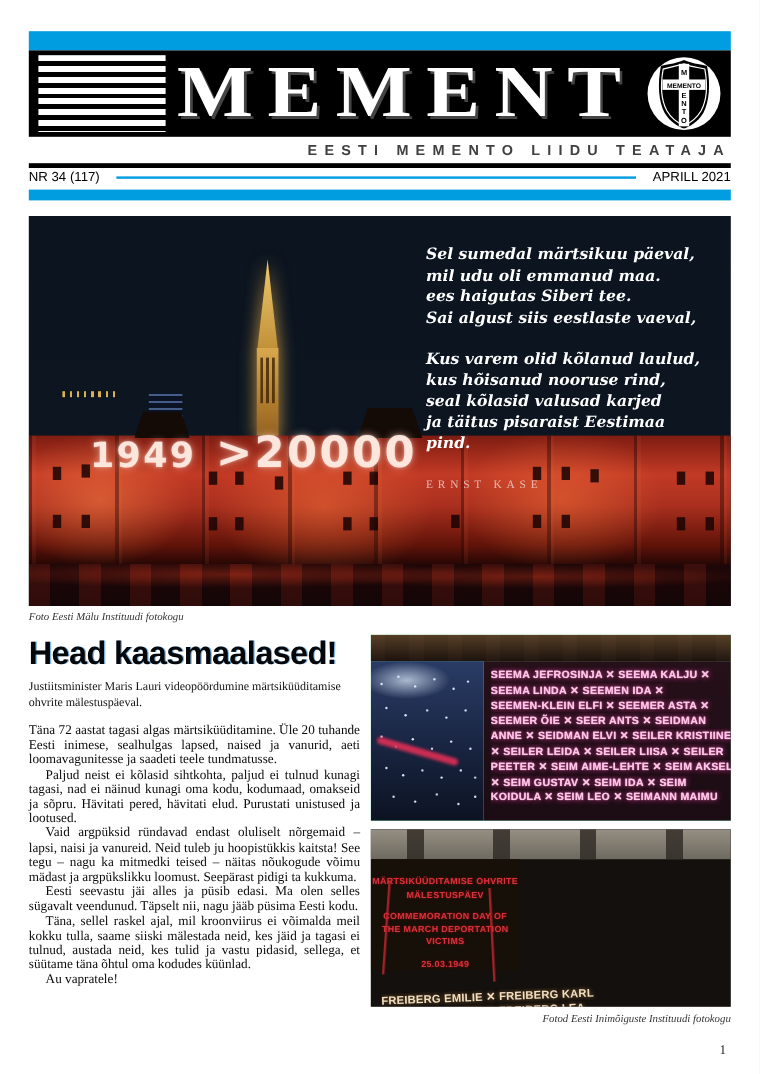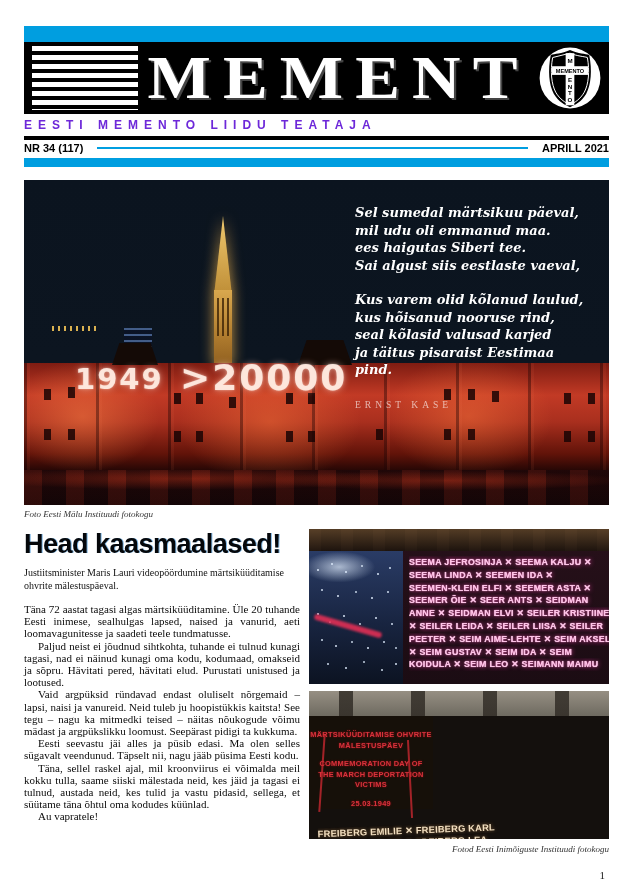--- a/index.html
+++ b/index.html
@@ -6,23 +6,23 @@
   body{width:633px;height:895px;position:relative;font-family:"Liberation Sans",sans-serif;}
   .page{position:absolute;inset:0;background:#fff;overflow:hidden;}
   .content{width:585px;margin:0 auto;padding-top:26px;}
 
   
   .topbar{height:16px;background:#009ee0;}
   .masthead{height:72px;background:#000;display:flex;align-items:center;justify-content:space-between;padding:0 8px;box-sizing:border-box;}
   .stripes{width:106px;height:64px;background:repeating-linear-gradient(180deg,#fff 0 5px,#000 5px 9px);}
   .masthead-word{flex:1;text-align:center;color:#fff;font-family:"Liberation Serif",serif;font-weight:bold;font-size:61px;line-height:70px;letter-spacing:11px;transform:scaleX(1.1);transform-origin:center;text-shadow:2px 2px 0 rgba(150,150,150,.45);white-space:nowrap;}
   .logo{width:62px;height:62px;flex:0 0 auto;}
-  .subtitle-row{margin-top:4px;text-align:left;color:#6d28d9;font-weight:bold;font-size:12px;letter-spacing:6px;}
+  .subtitle-row{margin-top:4px;text-align:right;color:#404040;font-weight:bold;font-size:12px;letter-spacing:6px;}
   .black-rule{margin-top:4px;height:4px;background:#000;}
-  .issue-row{display:flex;align-items:center;height:16px;font-weight:bold;font-size:11px;color:#000;text-align:right;}
+  .issue-row{display:flex;align-items:center;height:16px;font-weight:normal;font-size:11px;color:#000;text-align:right;}
   .issue-line{flex:1;height:2.5px;background:#009ee0;margin:0 14px;}
   .bluebar2{height:9px;background:#009ee0;margin-top:2px;}
 
   
   .hero{position:relative;margin-top:13px;height:325px;background:linear-gradient(180deg,#0b141f 0%,#0c1520 55%,#0e1822 100%);overflow:hidden;}
   .h-lights{position:absolute;left:28px;top:146px;width:44px;height:5px;background:repeating-linear-gradient(90deg,rgba(255,205,90,.85) 0 2px,transparent 2px 6px);filter:blur(.4px);}
   .h-tower-blue{position:absolute;left:100px;top:148px;width:28px;height:38px;background:repeating-linear-gradient(180deg,rgba(130,175,255,.55) 0 2px,rgba(10,18,38,.9) 2px 6px);opacity:.85;}
   .spire{position:absolute;left:186px;top:36px;width:26px;height:150px;filter:drop-shadow(0 0 7px rgba(255,190,80,.75));}
   .spire .needle{position:absolute;left:3px;top:0;width:20px;height:74px;clip-path:polygon(50% 0,92% 100%,8% 100%);background:linear-gradient(180deg,#f0c96e,#c1913a);}
   .spire .body{position:absolute;left:4px;top:74px;width:18px;height:76px;background:linear-gradient(180deg,#d9a84e,#b07c2e 60%,#8f5f20);}
@@ -159,21 +159,21 @@
       </div>
     </div>
     <div class="credit">Foto Eesti Mälu Instituudi fotokogu</div>
 
     <div class="columns">
       <div class="col-left">
         <div class="headline">Head kaasmaalased!</div>
         <div class="lede">Justiitsminister Maris Lauri videopöördumine märtsiküüditamise ohvrite mälestuspäeval.</div>
         <div class="bodytext">
           <p>Täna 72 aastat tagasi algas märtsiküüditamine. Üle 20 tuhande Eesti inimese, sealhulgas lapsed, naised ja vanurid, aeti loomavagunitesse ja saadeti teele tundmatusse.</p>
-          <p>Paljud neist ei jõudnud sihtkohta, tuhande ei tulnud kunagi tagasi, nad ei näinud kunagi oma kodu, kodumaad, omakseid ja sõpru. Hävitati pered, hävitati elud. Purustati unistused ja lootused.</p>
+          <p>Paljud neist ei kõlasid sihtkohta, paljud ei tulnud kunagi tagasi, nad ei näinud kunagi oma kodu, kodumaad, omakseid ja sõpru. Hävitati pered, hävitati elud. Purustati unistused ja lootused.</p>
           <p>Vaid argpüksid ründavad endast oluliselt nõrgemaid – lapsi, naisi ja vanureid. Neid tuleb ju hoopistükkis kaitsta! See tegu – nagu ka mitmedki teised – näitas nõukogude võimu mädast ja argpükslikku loomust. Seepärast pidigi ta kukkuma.</p>
           <p>Eesti seevastu jäi alles ja püsib edasi. Ma olen selles sügavalt veendunud. Täpselt nii, nagu jääb püsima Eesti kodu.</p>
           <p>Täna, sellel raskel ajal, mil kroonviirus ei võimalda meil kokku tulla, saame siiski mälestada neid, kes jäid ja tagasi ei tulnud, austada neid, kes tulid ja vastu pidasid, sellega, et süütame täna õhtul oma kodudes küünlad.</p>
           <p>Au vapratele!</p>
         </div>
       </div>
 
       <div class="col-right">
         <div class="photo1">
           <div class="p1-top"></div>

